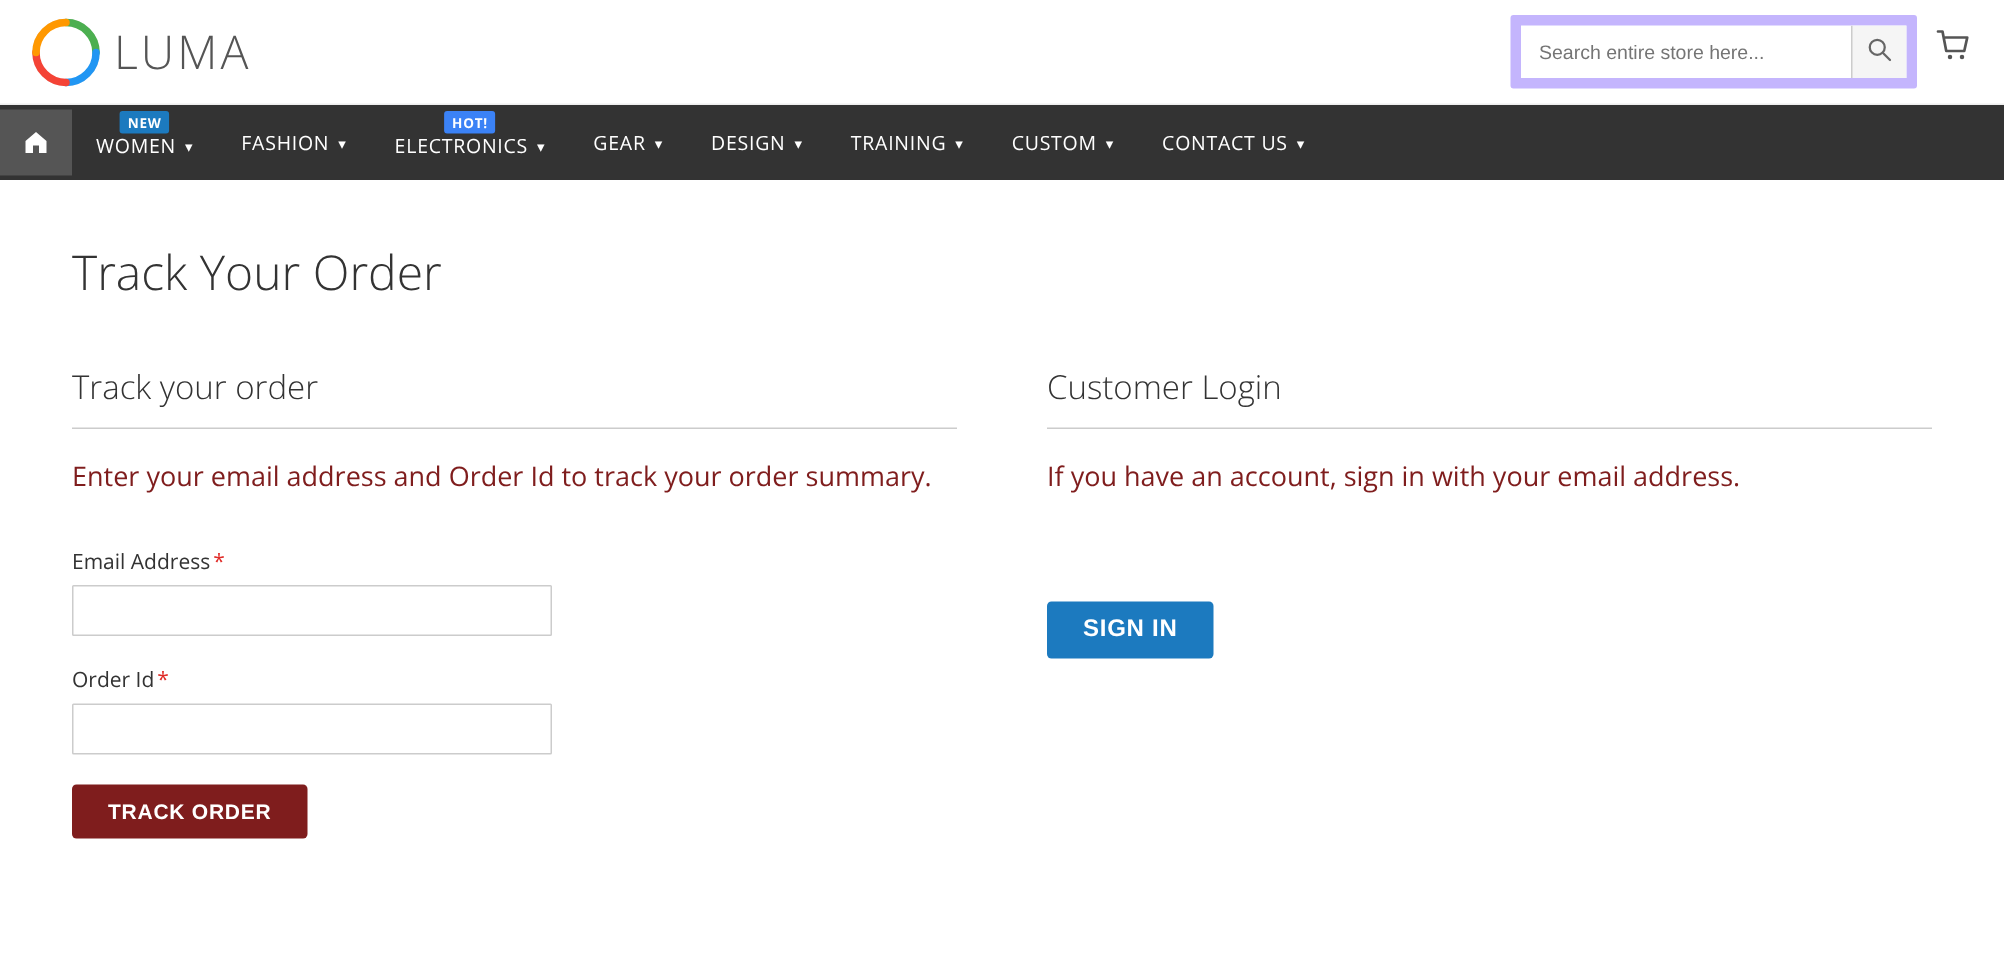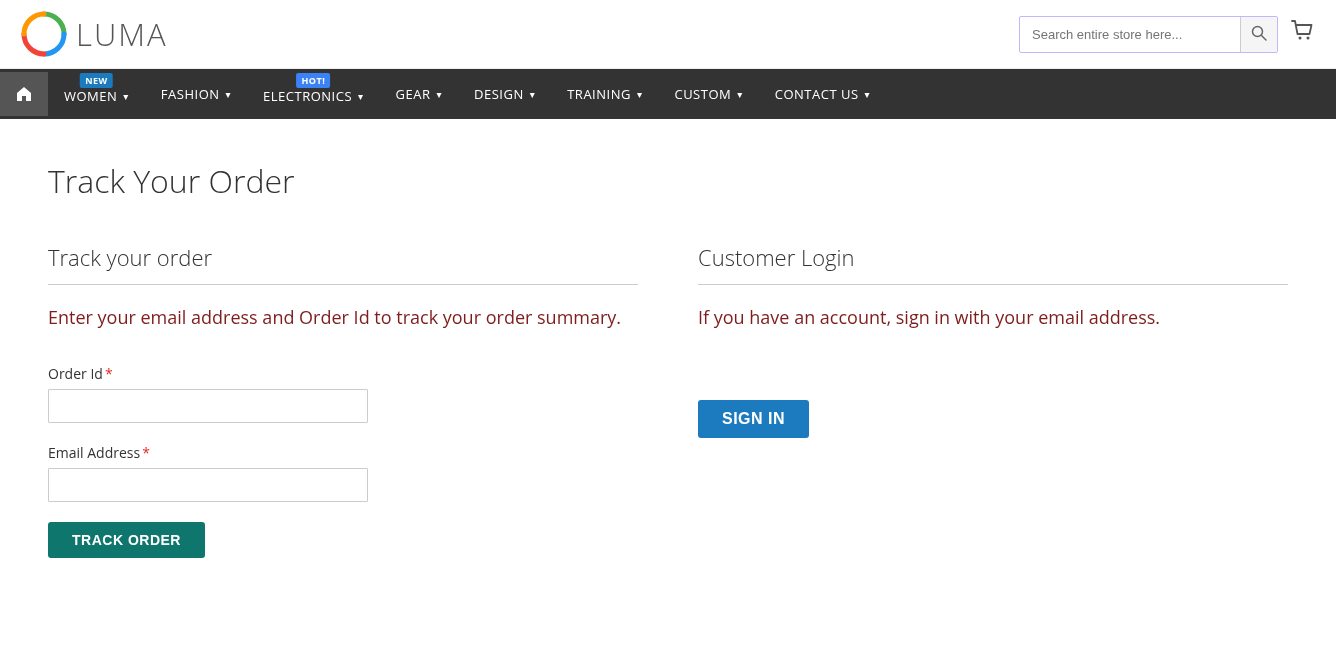--- a/index.html
+++ b/index.html
@@ -30,21 +30,21 @@
       text-transform: uppercase;
     }
     .search-cart {
       display: flex;
       align-items: center;
       gap: 12px;
     }
     .search-box {
       display: flex;
       align-items: center;
-      border: 1px solid #c4b5fd;
+      border: 7px solid #c4b5fd;
       border-radius: 2px;
       overflow: hidden;
     }
     .search-box input {
       border: none;
       outline: none;
       padding: 8px 12px;
       width: 220px;
       font-size: 13px;
       color: #999;
@@ -175,21 +175,21 @@
     .form-input {
       width: 100%;
       max-width: 320px;
       border: 1px solid #ccc;
       padding: 8px 10px;
       font-size: 14px;
       outline: none;
       border-radius: 1px;
     }
     .btn-track {
-      background: #0f766e;
+      background: #7f1d1d;
       color: #fff;
       border: none;
       padding: 10px 24px;
       font-size: 14px;
       font-weight: 600;
       cursor: pointer;
       border-radius: 3px;
       text-transform: uppercase;
       letter-spacing: 0.5px;
     }
@@ -298,30 +298,30 @@
   <h1 class="page-title">Track Your Order</h1>
 
   <div class="two-column">
 
     <div class="left-col">
       <h2 class="section-title">Track your order</h2>
       <p class="section-desc">Enter your email address and Order Id to track your order summary.</p>
 
       <div class="form-field">
         <label class="form-label">
+          <span>Email Address</span><span class="required-star">*</span>
+        </label>
+        <input type="email" class="form-input" style="">
+      </div>
+
+      <div class="form-field">
+        <label class="form-label">
           <span>Order Id</span><span class="required-star">*</span>
         </label>
         <input type="text" class="form-input" style="">
-      </div>
-
-      <div class="form-field">
-        <label class="form-label">
-          <span>Email Address</span><span class="required-star">*</span>
-        </label>
-        <input type="email" class="form-input" style="">
       </div>
 
       <button class="btn-track">Track Order</button>
     </div>
 
     <div class="right-col">
       <h2 class="section-title">Customer Login</h2>
       <p class="section-desc">If you have an account, sign in with your email address.</p>
       <button class="btn-signin">Sign In</button>
     </div>

